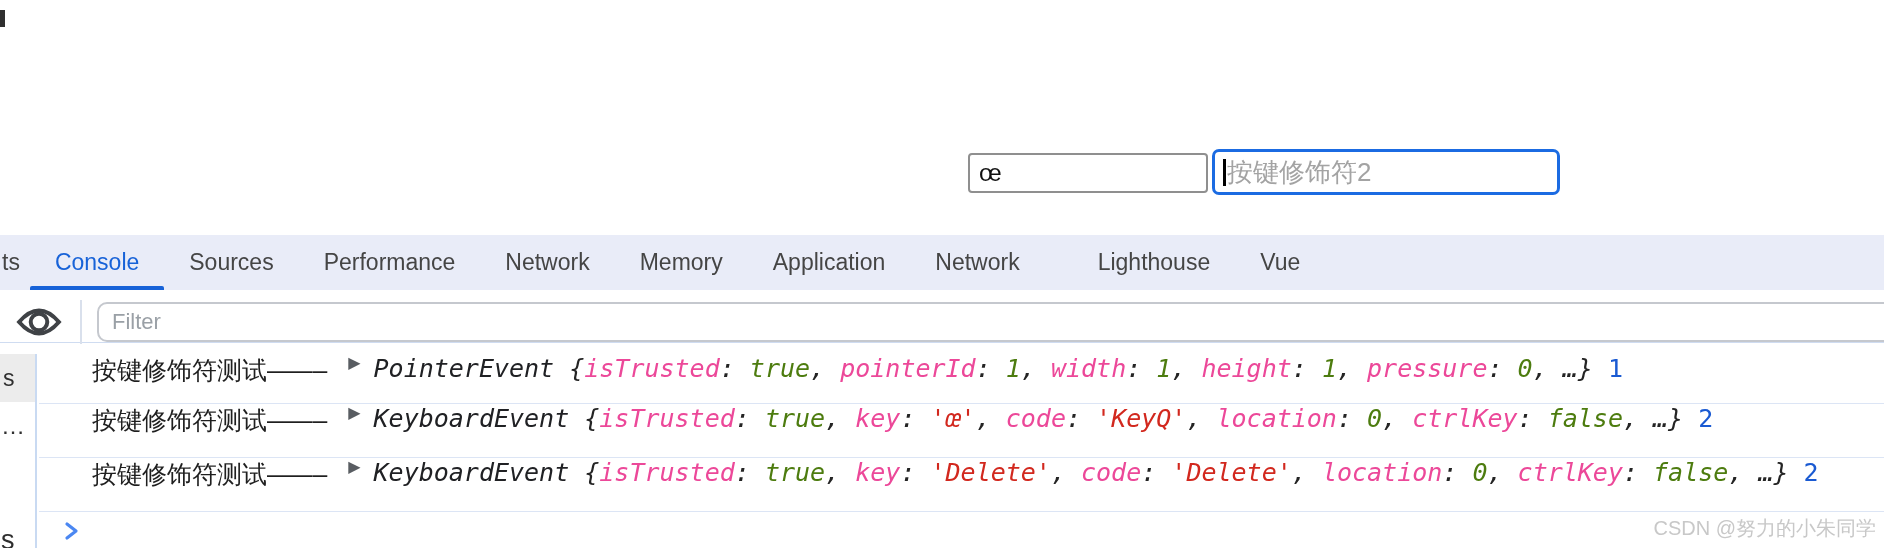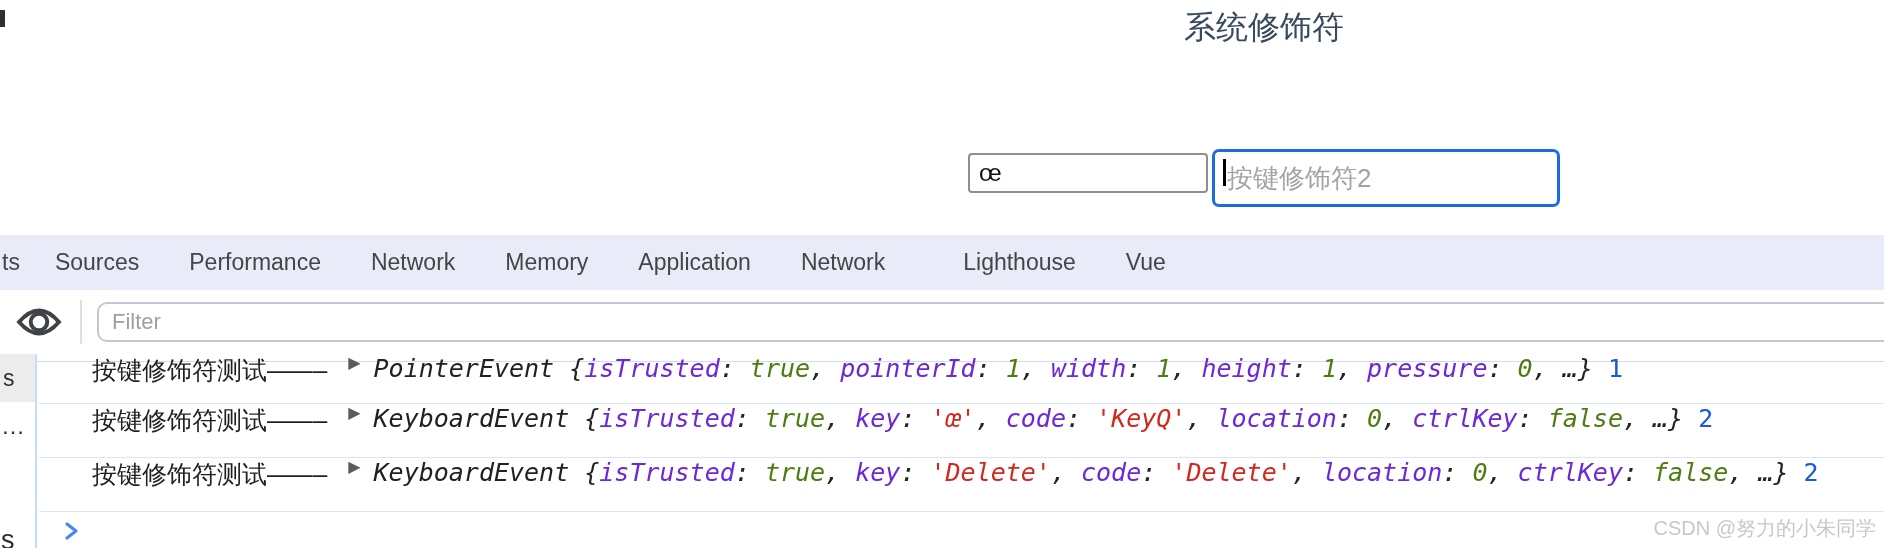--- a/index.html
+++ b/index.html
@@ -18,21 +18,21 @@
   .clip-fragment {
     position: absolute; left: 0; top: 10px; width: 5px; height: 17px;
     background: #2f2f2f;
   }
   .txt-input {
     position: absolute; left: 968px; top: 153px; width: 240px; height: 40px;
     border: 2px solid #8f8f8f; border-radius: 4px; background: #fff;
     font: 24px "Liberation Sans", sans-serif; color: #111; padding-left: 9px;
   }
   .focus-wrap {
-    position: absolute; left: 1212px; top: 149px; width: 348px; height: 58px;
+    position: absolute; left: 1212px; top: 149px; width: 348px; height: 46px;
     border: 3px solid #1b6be2; border-radius: 7px; background: #fff;
   }
   .focus-wrap input {
     width: 100%; height: 100%; border: none; outline: none;
     font: 26px "Liberation Sans", sans-serif; padding-left: 12px; color: #111;
     background: transparent; border-radius: 4px;
   }
   .focus-wrap input::placeholder { color: #a3a3a3; }
   .txt-input::placeholder { color: #a3a3a3; }
   .fake-caret {
@@ -54,21 +54,21 @@
   }
   .tab.partial { padding: 0 10px 0 2px; }
   .tab.active { color: #1762d8; }
   .tab.active .tab-underline {
     position: absolute; left: 0; right: 0; bottom: 0; height: 4px;
     background: #1762d8; border-radius: 2px 2px 0 0;
   }
   .tab.gap-before { margin-left: 28px; }
 
   .con-toolbar {
-    position: absolute; left: 0; top: 55px; width: 100%; height: 72px;
+    position: absolute; left: 0; top: 55px; width: 100%; height: 53px;
     background: #fff; border-bottom: 1px solid #cfdcf1;
   }
   .eye-btn { position: absolute; left: 16px; top: 15px; width: 46px; height: 34px; }
   .toolbar-divider {
     position: absolute; left: 80px; top: 10px; width: 2px; height: 44px;
     background: #d9e0ec;
   }
   .filter-input {
     position: absolute; left: 97px; top: 12px; height: 40px; width: 1797px;
     border: 2px solid #c5c8ce; border-radius: 10px;
@@ -103,53 +103,56 @@
     font: 25px "DejaVu Sans Mono", monospace; white-space: pre; color: #202124;
   }
   .console-row:first-child { height: 50px; }
   .seg-label { color: #1f1f1f; }
   .seg-arrow {
     font-family: "DejaVu Sans", sans-serif; font-size: 16px; color: #595d62;
     display: inline-block; margin: 0 13px 0 21px; transform: translateY(-1px);
   }
   .seg-event { font-style: italic; color: #202124; }
   .seg-punct { font-style: italic; color: #242424; }
-  .seg-prop  { font-style: italic; color: #6d28d9; }
+  .seg-prop  { font-style: italic; color: #ec4899; }
   .seg-val   { font-style: italic; color: #4d7c0f; }
   .seg-str   { font-style: italic; color: #d2281e; }
   .seg-count { color: #1a5ad2; }
 
   .prompt-row { height: 38px; display: flex; align-items: center; }
   .prompt-chevron { margin-left: 25px; }
 
   .watermark {
     position: absolute; right: 8px; bottom: 6px;
     font-size: 20px; color: #c8c8c8; white-space: nowrap;
   }
 </style>
 </head>
 <body>
 
 <div id="screen">
 
   <div class="clip-fragment"></div>
-  <h1 class="page-title">系统修饰符</h1>
 
   <input class="txt-input" type="text" value="œ" style="">
 
   <div class="focus-wrap">
     <input type="text" placeholder="按键修饰符2" style="">
     <div class="fake-caret"></div>
   </div>
 
   <div class="devtools">
 
     <div class="tabbar" id="tabbar">
         <div class="tab partial">
           <span>ts</span>
+        </div>
+        <div class="tab active">
+          <span>Console</span>
+          <div class="tab-underline"></div>
         </div>
         <div class="tab">
           <span>Sources</span>
         </div>
         <div class="tab">
           <span>Performance</span>
         </div>
         <div class="tab">
           <span>Network</span>
         </div>

